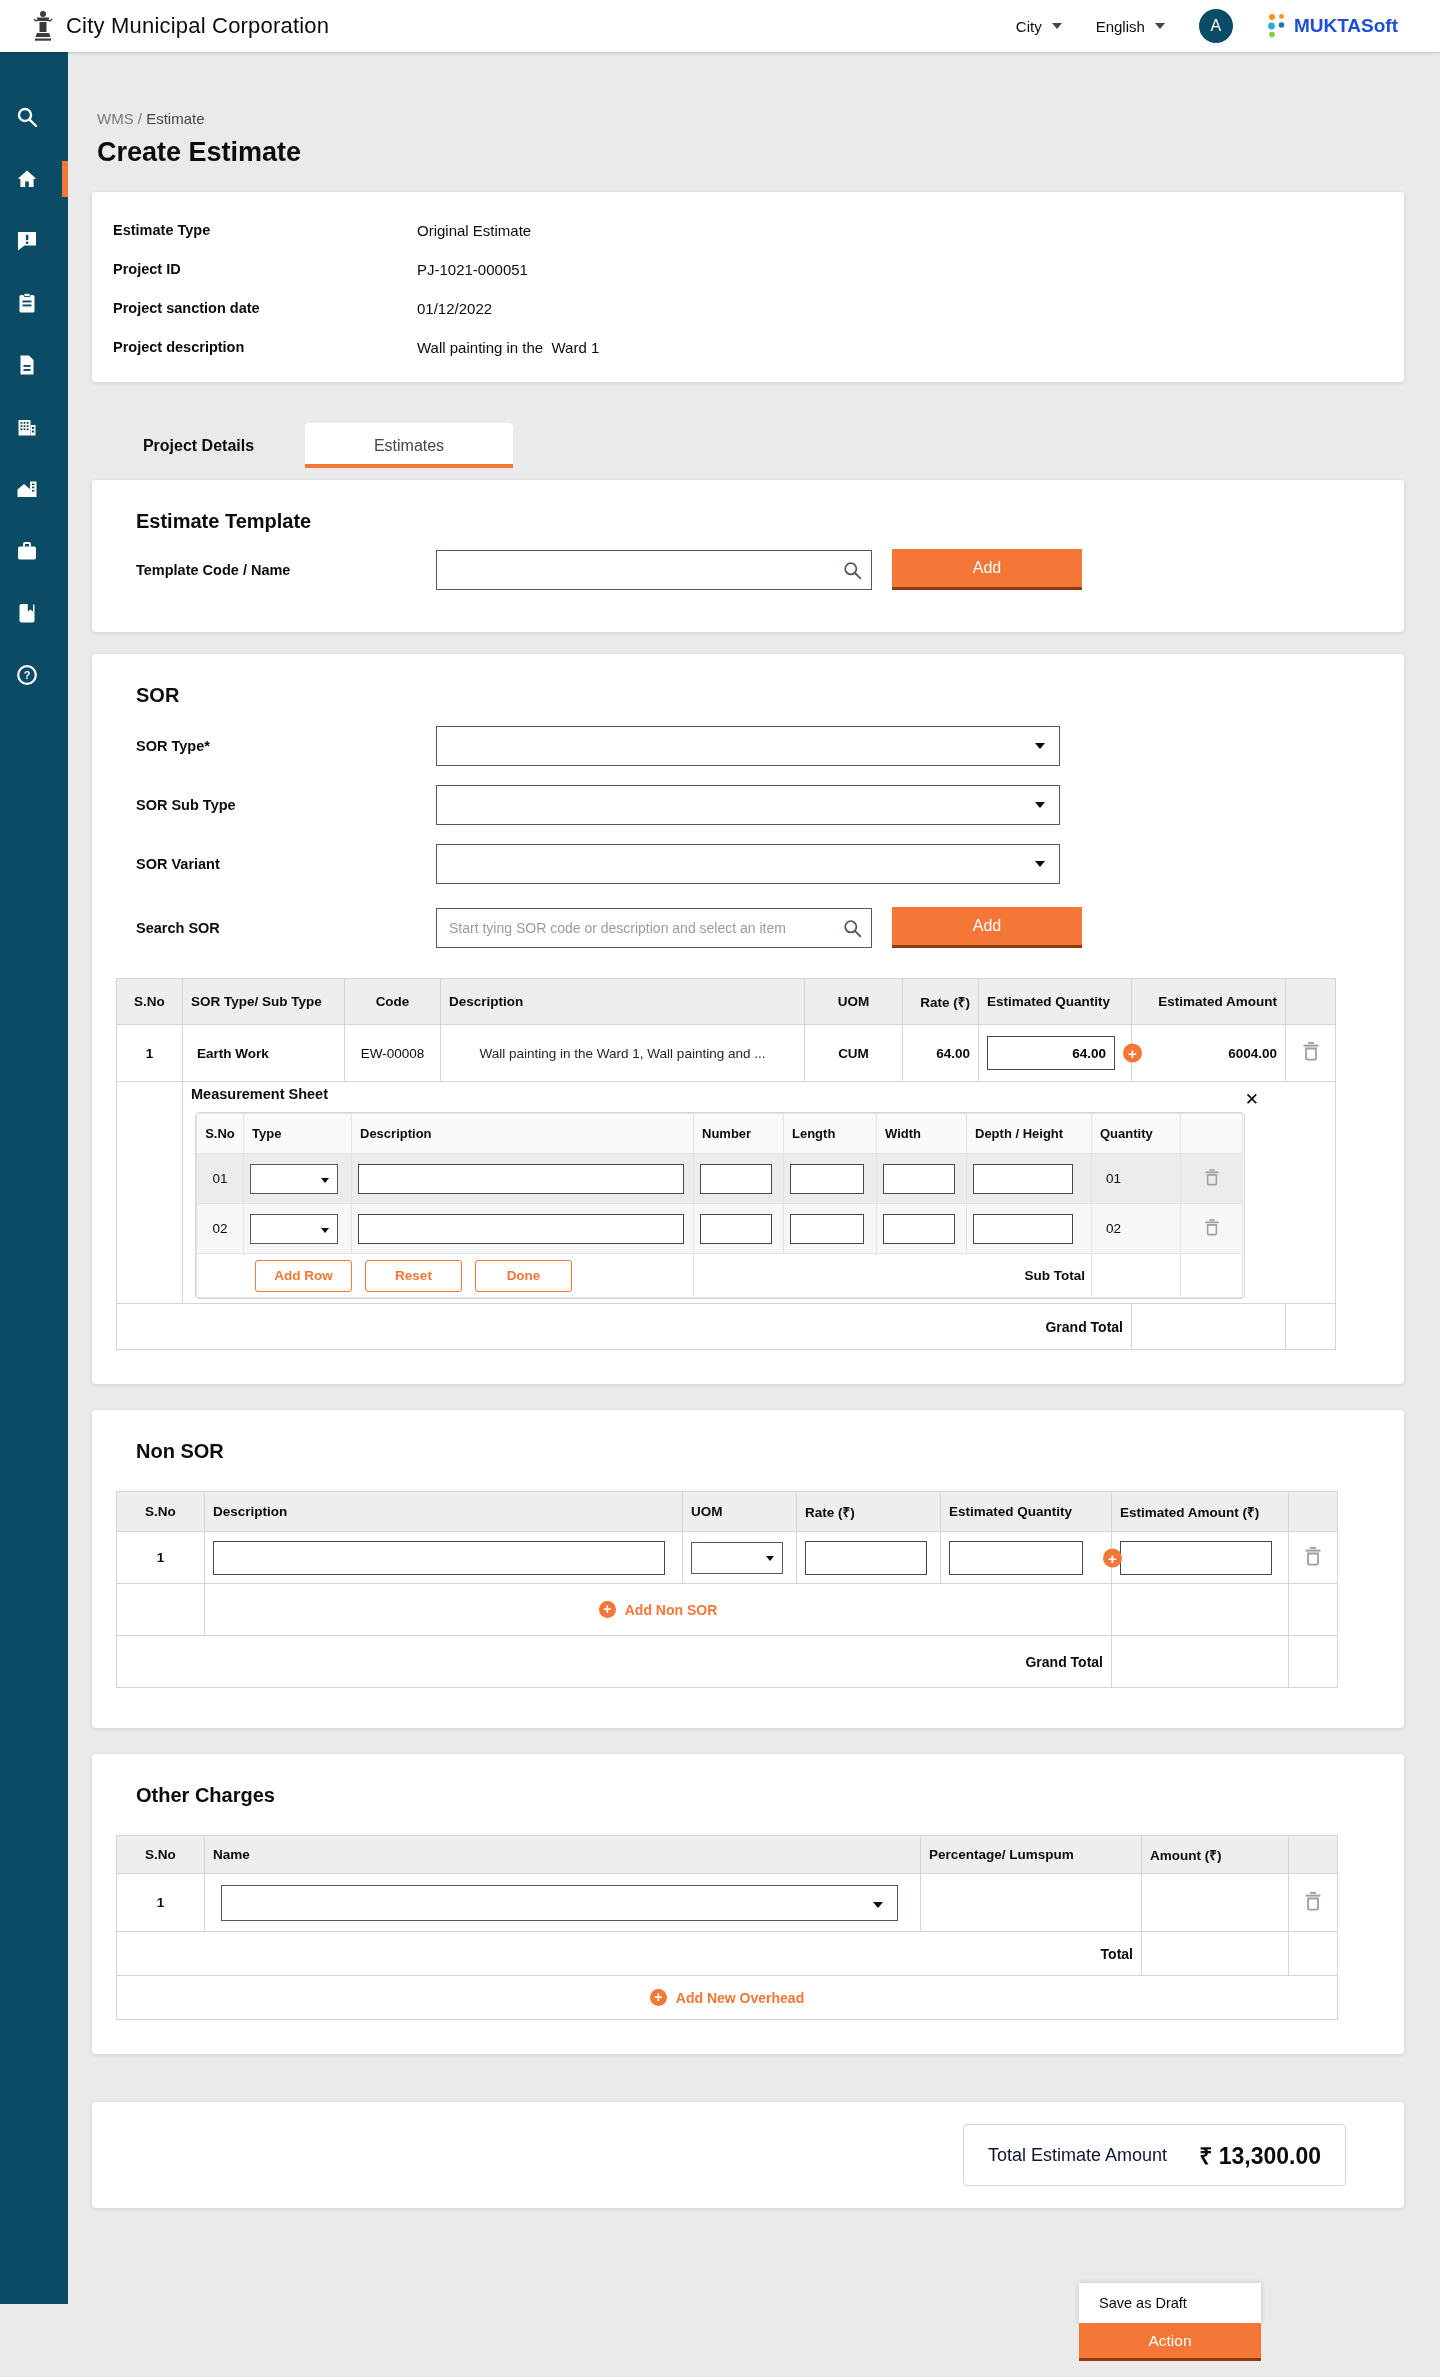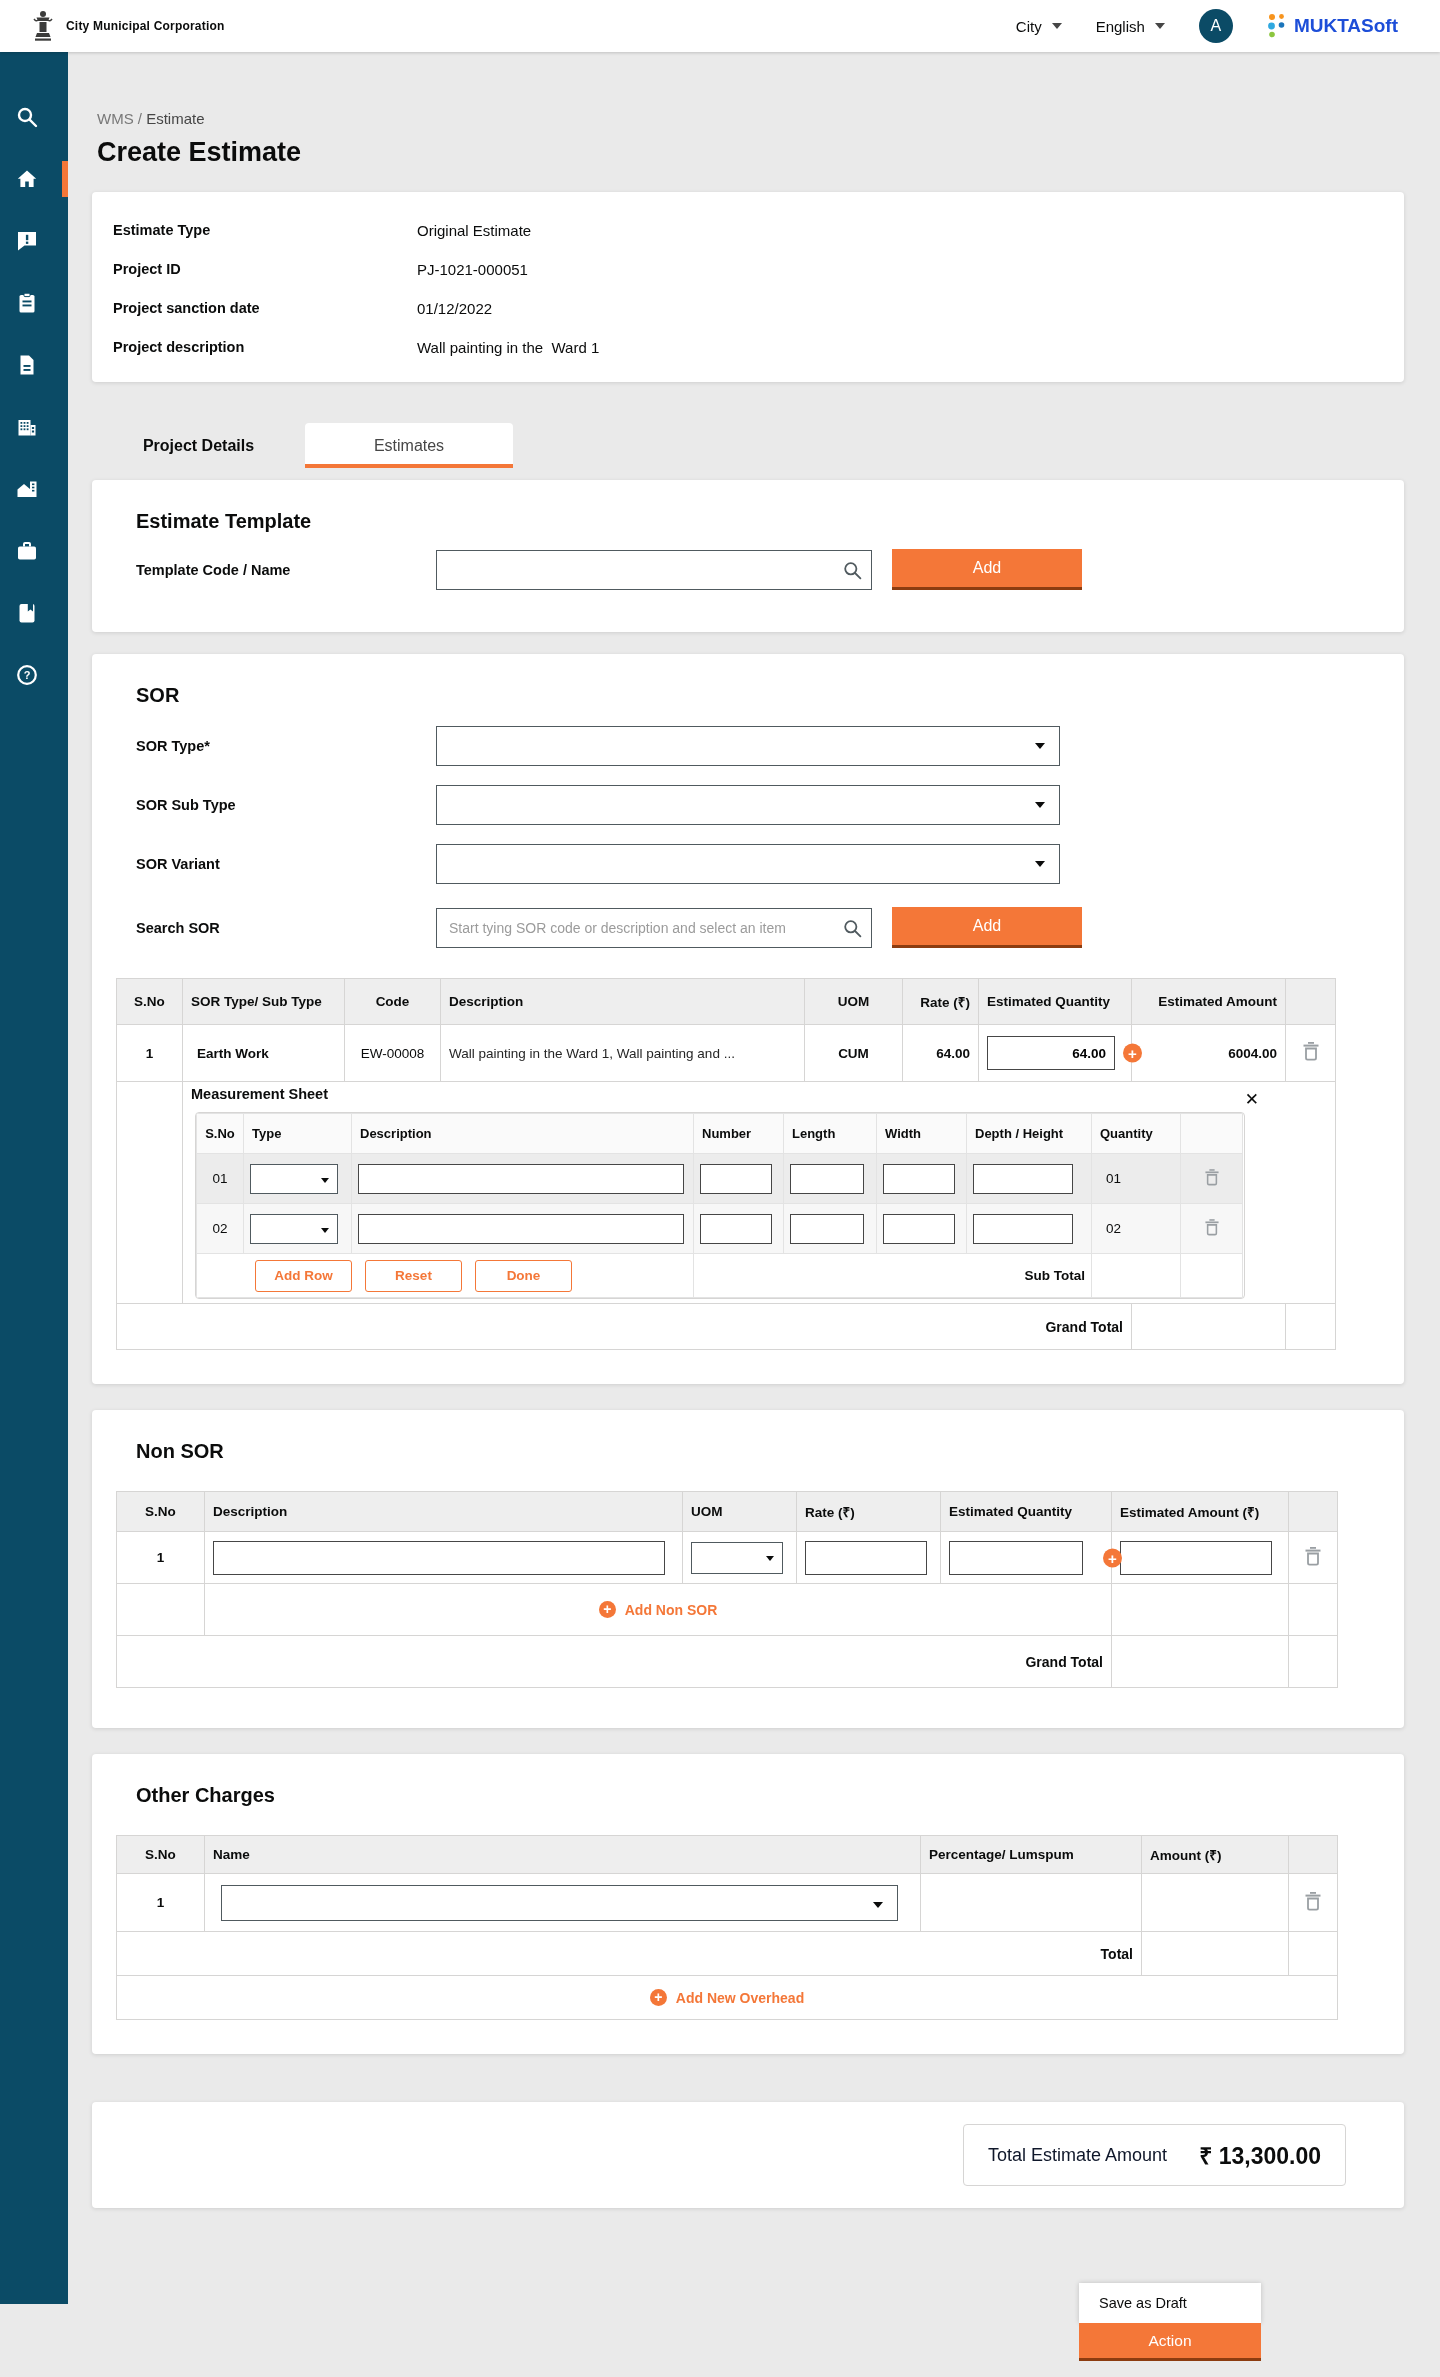--- a/index.html
+++ b/index.html
@@ -2,21 +2,21 @@
 <html><head>
 <meta charset="utf-8">
 <style>
   html,body{margin:0;padding:0;}
   body{width:1440px;height:2377px;position:relative;background:#EAEAEA;
        font-family:"Liberation Sans",sans-serif;color:#0B0C0C;-webkit-font-smoothing:antialiased;}
   
   .topbar{position:absolute;top:0;left:0;width:1440px;height:52px;background:#fff;
           box-shadow:0 1px 3px rgba(0,0,0,.18);display:flex;align-items:center;z-index:20;}
   .emblem{margin-left:30px;display:flex;align-items:center;}
-  .app-title{font-size:12px;font-weight:bold;margin-left:10px;letter-spacing:.2px;}
+  .app-title{font-size:22px;font-weight:normal;margin-left:10px;letter-spacing:.2px;}
   .topbar-right{margin-left:auto;display:flex;align-items:center;gap:34px;margin-right:42px;}
   .top-dd{display:flex;align-items:center;gap:10px;font-size:15px;cursor:pointer;}
   .caret-down{width:0;height:0;border-left:5px solid transparent;border-right:5px solid transparent;
               border-top:6px solid #464646;}
   .avatar{width:34px;height:34px;border-radius:50%;background:#0B4B66;color:#fff;display:flex;
           align-items:center;justify-content:center;font-size:16px;}
   .brand{display:flex;align-items:center;gap:7px;font-size:19px;font-weight:bold;color:#1d4ed8;}
   
   .sidebar{position:absolute;top:52px;left:0;width:68px;height:2218px;background:#0B4B66;z-index:15;}
   .side-item{height:62px;display:flex;align-items:center;position:relative;cursor:pointer;}
@@ -61,21 +61,21 @@
   .select-sm .caret-down{right:8px;top:13px;border-left-width:4px;border-right-width:4px;border-top-width:5px;}
   
   table{border-collapse:collapse;table-layout:fixed;font-size:13.5px;}
   th,td{border:1px solid #D6D5D4;box-sizing:border-box;}
   thead th{background:#EEEEEE;font-weight:bold;padding:6px 8px;text-align:left;font-size:13.5px;}
   .sor-table{margin:30px 0 0 -20px;width:1219px;}
   .sor-table thead th{height:46px;}
   .cell-c{text-align:center;}
   .cell-r{text-align:right;padding-right:10px;}
   .sor-table td{height:57px;padding:4px 8px;}
-  .sor-desc{white-space:nowrap;overflow:hidden;color:#262626;}
+  .sor-desc{white-space:nowrap;overflow:hidden;color:#262626;text-align:center;}
   .qty-cell{position:relative;}
   .qty-input{width:128px;height:34px;border:1px solid #464646;text-align:right;padding-right:8px;
              font-weight:bold;font-size:13.5px;box-sizing:border-box;font-family:"Liberation Sans",sans-serif;}
   .plus-badge{position:absolute;right:-11px;top:50%;transform:translateY(-50%);width:19px;height:19px;
               border-radius:50%;background:#F47738;color:#fff;font-size:15px;line-height:19px;
               text-align:center;font-weight:bold;z-index:2;cursor:pointer;}
   .trash-btn{background:none;border:none;cursor:pointer;padding:2px;}
   
   .ms-left{background:#fff;}
   .ms-cell{padding:8px 0 14px 36px;position:relative;}

